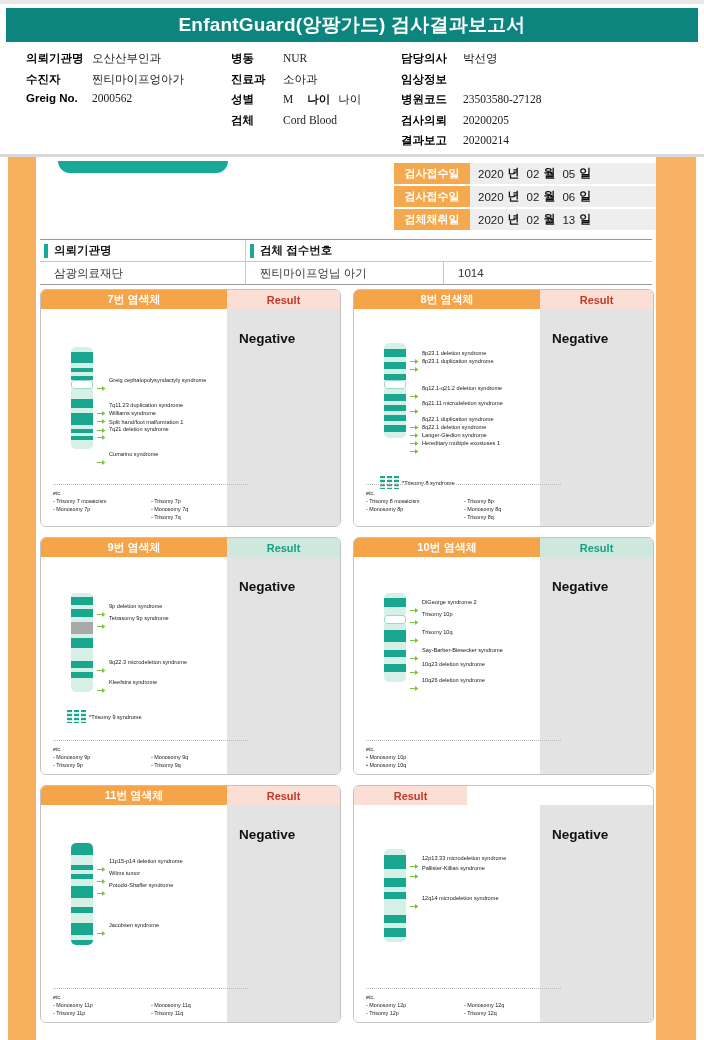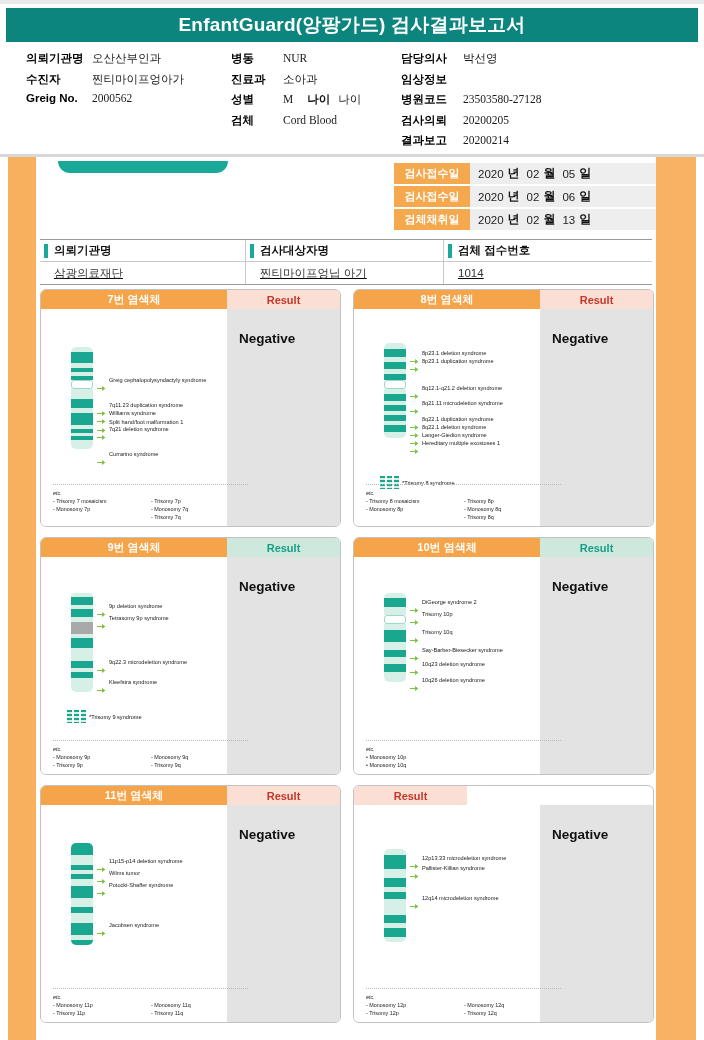--- a/index.html
+++ b/index.html
@@ -56,21 +56,21 @@
     width: 76px; background:#f5a councils; background:#f5a94e; color:#fff;
     font-size:11px; font-weight:bold; display:flex; align-items:center; justify-content:center;
   }
   .dfields { flex:1; background:#eeeeee; display:flex; align-items:center; padding-left:8px; gap:2px; font-size:11px; color:#222; }
   .dnum { font-size:11.5px; color:#222; }
   .dunit { font-weight:bold; font-size:12px; color:#111; margin:0 5px 0 2px; }
 
   
   .infotable { position:absolute; top:82px; left:4px; width:612px; border-top:1px solid #9a9a9a; border-bottom:1px solid #9a9a9a; }
   .ithead { display:flex; height:22px; border-bottom:1px solid #c9c9c9; }
-  .itbody { display:flex; height:22px;text-decoration:underline; }
+  .itbody { display:flex; height:22px; }
   .itc { display:flex; align-items:center; font-size:11.5px; position:relative; }
   .itc.a { width:206px; } .itc.b { width:198px; } .itc.c { width:208px; }
   .ithead .itc { font-weight:bold; color:#111; }
   .itbody .itc { color:#333; padding-left:14px; }
   .ithead .itc::before {
     content:""; width:4px; height:14px; background:#18a999; margin:0 6px 0 4px; display:inline-block;
   }
   .itc.sep { border-right:1px solid #c9c9c9; }
 
   
@@ -227,21 +227,20 @@
               <span class="dunit">월</span>
               <span class="dnum">13</span>
               <span class="dunit">일</span>
             </div>
           </div>
         </div>
 
       <div class="infotable">
         <div class="ithead">
           <div class="itc a sep">의뢰기관명</div>
-          <div class="itc b sep">검사대상자명</div>
           <div class="itc c">검체 접수번호</div>
         </div>
         <div class="itbody">
           <div class="itc a sep">삼광의료재단</div>
           <div class="itc b sep">찐티마이프엉닙 아기</div>
           <div class="itc c">1014</div>
         </div>
       </div>
 
       <div class="grid" id="card-grid">

